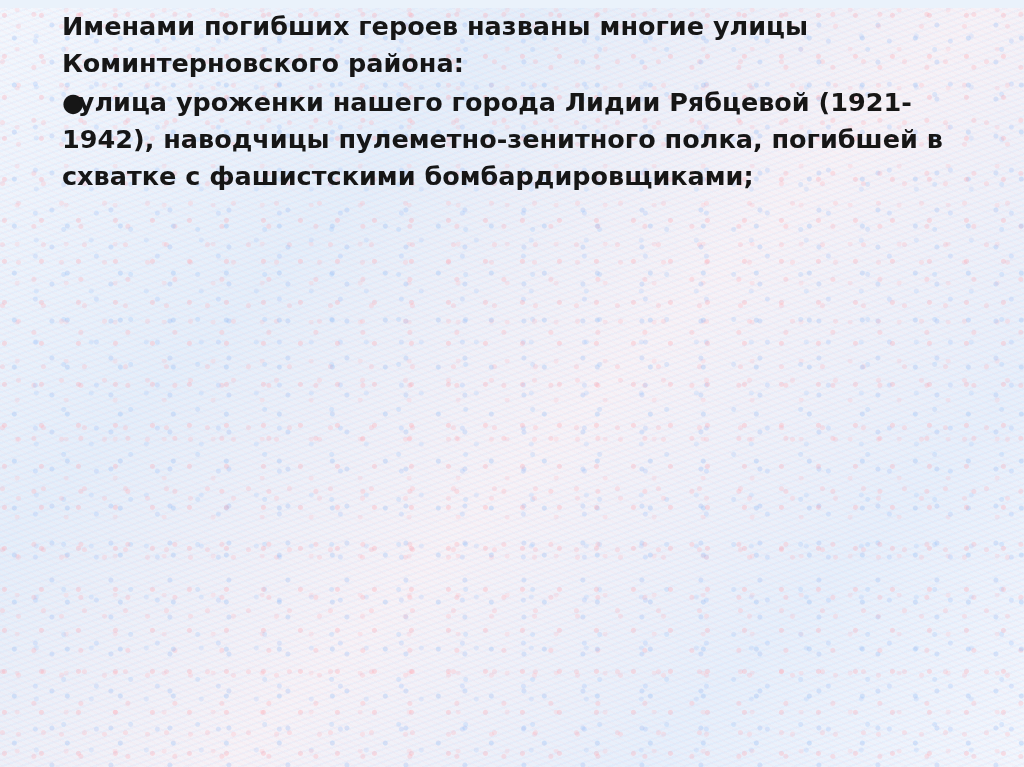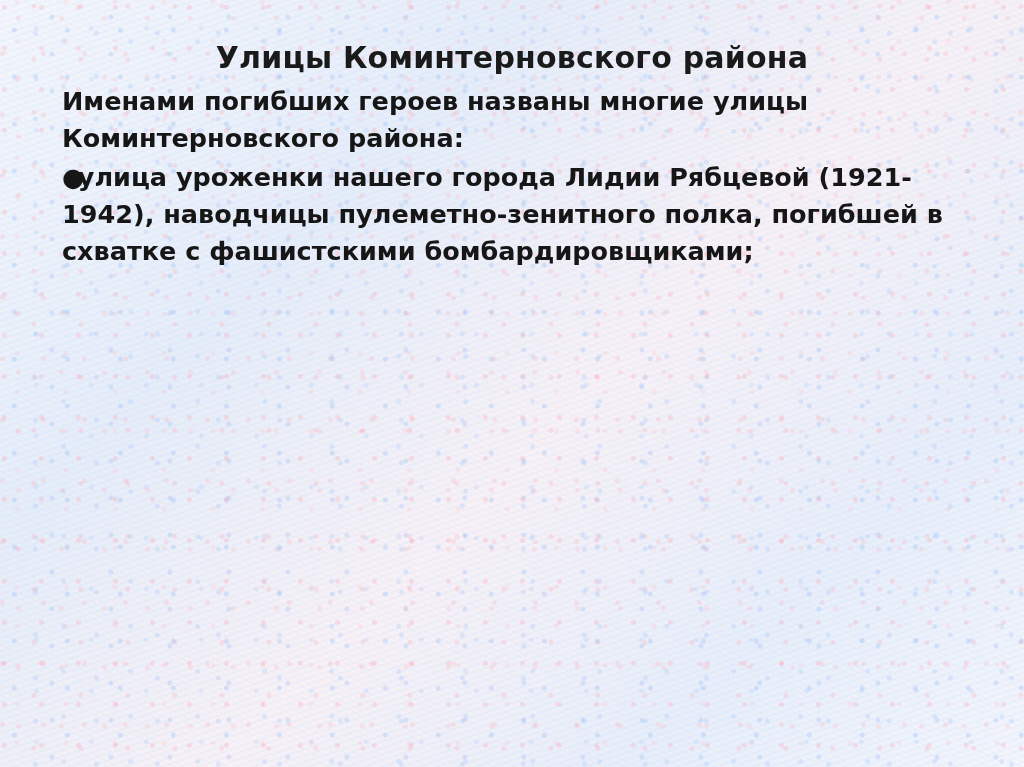--- a/index.html
+++ b/index.html
@@ -83,21 +83,20 @@
   .bullet-dot {
     display: inline-block;
     width: 0.62em;
   }
 </style>
 </head>
 <body>
 
 <div class="slide">
 
-  <div class="title">Улицы Коминтерновского района</div>
 
   <div class="body">
 
     <p class="para">Именами погибших героев названы многие улицы Коминтерновского района:</p>
 
     <p class="bullet-item">
       <span class="bullet-dot">●</span><span>улица уроженки нашего города Лидии Рябцевой (1921-1942), наводчицы пулеметно-зенитного полка, погибшей в схватке с фашистскими бомбардировщиками;</span>
     </p>
 
 

